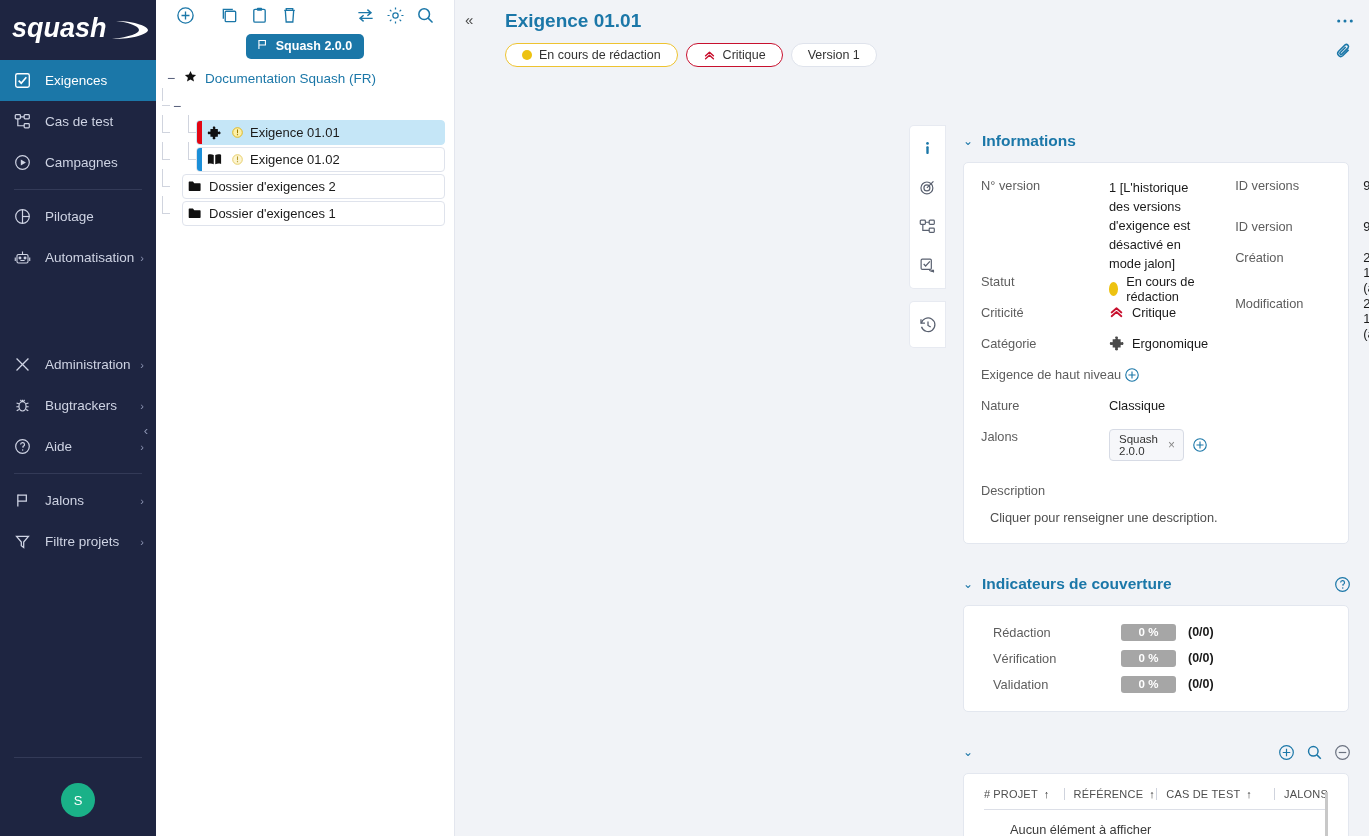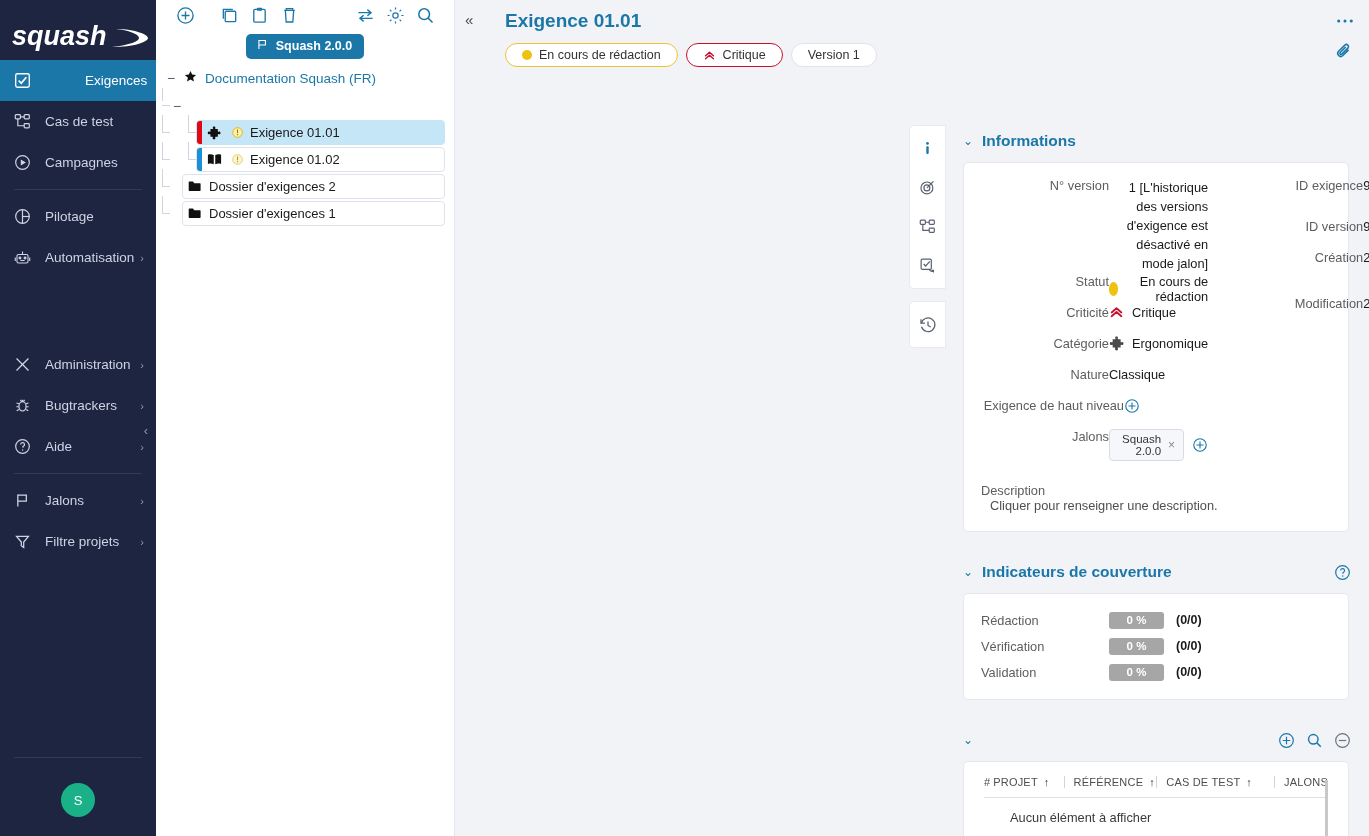--- a/index.html
+++ b/index.html
@@ -13,21 +13,21 @@
 
   
   .nav {
     width: 156px; height: 836px;
     background: #1e2541;
     flex: 0 0 156px;
     position: relative;
     color: #cfd4e4;
   }
   .nav-logo {
-    height: 60px; display: flex; align-items: flex-end; padding-left: 8px;
+    height: 60px; display: flex; align-items: center; padding-left: 8px;
   }
   .nav-logo svg { display:block; }
   .nav-items { margin-top: 0px; }
   .nav-item {
     display: flex; align-items: center;
     height: 41px;
     padding-left: 14px;
     font-size: 13.5px;
     color: #ced3e3;
     cursor: pointer;
@@ -35,21 +35,21 @@
   }
   .nav-item .ni-icon {
     width: 22px; height: 20px; flex: 0 0 22px;
     display: flex; align-items: center; justify-content: flex-start;
     color: #cfd4e4;
   }
   .nav-item .ni-label { margin-left: 9px; white-space: nowrap; }
   .nav-item .ni-chev {
     position: absolute; right: 12px; font-size: 11px; color: #8d95b3;
   }
-  .nav-item.active { background: #1b77a8; color: #ffffff; gap: 40px; }
+  .nav-item.active { background: #1b77a8; color: #ffffff; }
   .nav-item.active .ni-icon { color: #ffffff; }
   .nav-sep { height: 1px; background: #333a57; margin: 6px 14px; }
   .nav-spacer-big { height: 66px; }
   .nav-bottom { position: absolute; bottom: 0; left: 0; width: 156px; }
   .nav-avatar-wrap {
     height: 72px; display: flex; align-items: center; justify-content: center;
   }
   .nav-avatar {
     width: 34px; height: 34px; border-radius: 50%;
     background: #1ab188; color: #fff;
@@ -199,21 +199,21 @@
   .sec-caret { font-size: 12px; color: #1b77a8; margin-right: 9px; font-weight: normal; }
   .sec-actions { margin-left: auto; display: flex; gap: 11px; padding-right: 18px; }
   .sec-icon { cursor: pointer; display:flex; align-items:center; color:#1b77a8; }
 
   .card {
     background: #fff; border: 1px solid #e3e7ef; border-radius: 5px;
     margin: 6px 20px 0 18px;
   }
 
   .info-grid { display: flex; padding: 14px 0 16px 0; }
-  .info-col { flex: 0 0 50%; text-align: right; }
+  .info-col { flex: 0 0 50%; }
   .info-col.right { padding-left: 10px; }
   .irow { display: flex; align-items: flex-start; min-height: 31px; }
   .ilabel {
     width: 145px; flex: 0 0 145px; padding-left: 17px;
     font-size: 12.8px; color: #5d5d5d; padding-top: 1px;
   }
   .ilabel.wide { width: 160px; flex: 0 0 160px; }
   .ivalue { font-size: 12.8px; color: #1a1a1a; display:flex; align-items:center; gap:8px; padding-top:1px; }
   .ivalue.multiline { display:block; line-height: 19px; max-width: 260px; }
   .irow.tall { min-height: 41px; }
@@ -222,23 +222,23 @@
   .plus-ico { color:#1b77a8; display:inline-flex; cursor:pointer; }
   .jalon-chip {
     border: 1px solid #d7dbe5; background:#f6f7fa; border-radius: 4px;
     font-size: 11.5px; color:#333; padding: 3px 8px 3px 9px;
     display:inline-flex; align-items:center; gap:7px;
   }
   .jalon-chip .x { color:#888; cursor:pointer; font-size: 12px; }
 
   .desc-block { padding: 6px 0 18px 17px; }
   .desc-label { font-size: 12.8px; color: #5d5d5d; }
-  .desc-text { font-size: 12.8px; color: #4f4f4f; margin-top: 0; padding-left: 9px; cursor: text; }
-
-  .cov-body { padding: 13px 0 14px 0; border-radius: 30px; }
+  .desc-text { font-size: 12.8px; color: #4f4f4f; margin-top: 12px; padding-left: 9px; cursor: text; }
+
+  .cov-body { padding: 13px 0 14px 12px; border-radius: 30px; }
   .cov-row { display: flex; align-items: center; height: 26px; }
   .cov-label { width: 145px; flex: 0 0 145px; padding-left: 17px; font-size: 12.8px; color: #5d5d5d; }
   .cov-bar {
     width: 55px; height: 17px; background: #a6a6a6; border-radius: 3px;
     color: #fff; font-size: 11.5px; font-weight: bold;
     display:flex; align-items:center; justify-content:center;
   }
   .cov-frac { font-size: 12.5px; font-weight: bold; color:#1a1a1a; margin-left: 12px; }
 
   .tbl-wrap { padding: 14px 20px 10px 20px; }
@@ -673,54 +673,54 @@
               <div class="ivalue">
                 <span class="cat-icon">
                   <svg width="15" height="15" viewBox="0 0 20 20" fill="#4a4a4a">
                       <path d="M8 2.2c0-1 .9-1.6 2-1.6s2 .6 2 1.6c0 .6-.4 1-.4 1.5 0 .4.3.7.8.7h3.1v3.1c0 .5.3.8.7.8.5 0 .9-.4 1.5-.4 1 0 1.6.9 1.6 2s-.6 2-1.6 2c-.6 0-1-.4-1.5-.4-.4 0-.7.3-.7.8v3.1h-3.1c-.5 0-.8.3-.8.7 0 .5.4.9.4 1.5 0 1-.9 1.6-2 1.6s-2-.6-2-1.6c0-.6.4-1 .4-1.5 0-.4-.3-.7-.8-.7H4.9v-3.1c0-.5-.3-.8-.7-.8-.5 0-.9.4-1.5.4-1 0-1.6-.9-1.6-2s.6-2 1.6-2c.6 0 1 .4 1.5.4.4 0 .7-.3.7-.8V4.4H8c.5 0 .8-.3.8-.7 0-.5-.4-.9-.4-1.5Z"></path>
                     </svg>
                 </span>
                 <span>Ergonomique</span>
               </div>
             </div>
             <div class="irow">
-              <div class="ilabel">Nature</div>
-              <div class="ivalue">Classique</div>
-            </div>
-            <div class="irow">
               <div class="ilabel wide">Exigence de haut niveau</div>
               <div class="ivalue">
                 <span class="plus-ico">
                   <svg width="16" height="16" viewBox="0 0 20 20" fill="none" stroke="#1b77a8" stroke-width="1.4">
                       <circle cx="10" cy="10" r="7.8"></circle>
                       <path d="M10 5.6v8.8M5.6 10h8.8"></path>
                     </svg>
                 </span>
               </div>
+            </div>
+            <div class="irow">
+              <div class="ilabel">Nature</div>
+              <div class="ivalue">Classique</div>
             </div>
             <div class="irow">
               <div class="ilabel">Jalons</div>
               <div class="ivalue">
                 <span class="jalon-chip">
                   <span>Squash 2.0.0</span>
                   <span class="x">×</span>
                 </span>
                 <span class="plus-ico">
                   <svg width="16" height="16" viewBox="0 0 20 20" fill="none" stroke="#1b77a8" stroke-width="1.4">
                       <circle cx="10" cy="10" r="7.8"></circle>
                       <path d="M10 5.6v8.8M5.6 10h8.8"></path>
                     </svg>
                 </span>
               </div>
             </div>
           </div>
 
           <div class="info-col right">
             <div class="irow tall">
-              <div class="ilabel">ID exigence</div>
+              <div class="ilabel">ID versions</div>
               <div class="ivalue">92</div>
             </div>
             <div class="irow">
               <div class="ilabel">ID version</div>
               <div class="ivalue">92</div>
             </div>
             <div class="irow">
               <div class="ilabel">Création</div>
               <div class="ivalue">23/02/2022 18:03 (admin)</div>
             </div>

